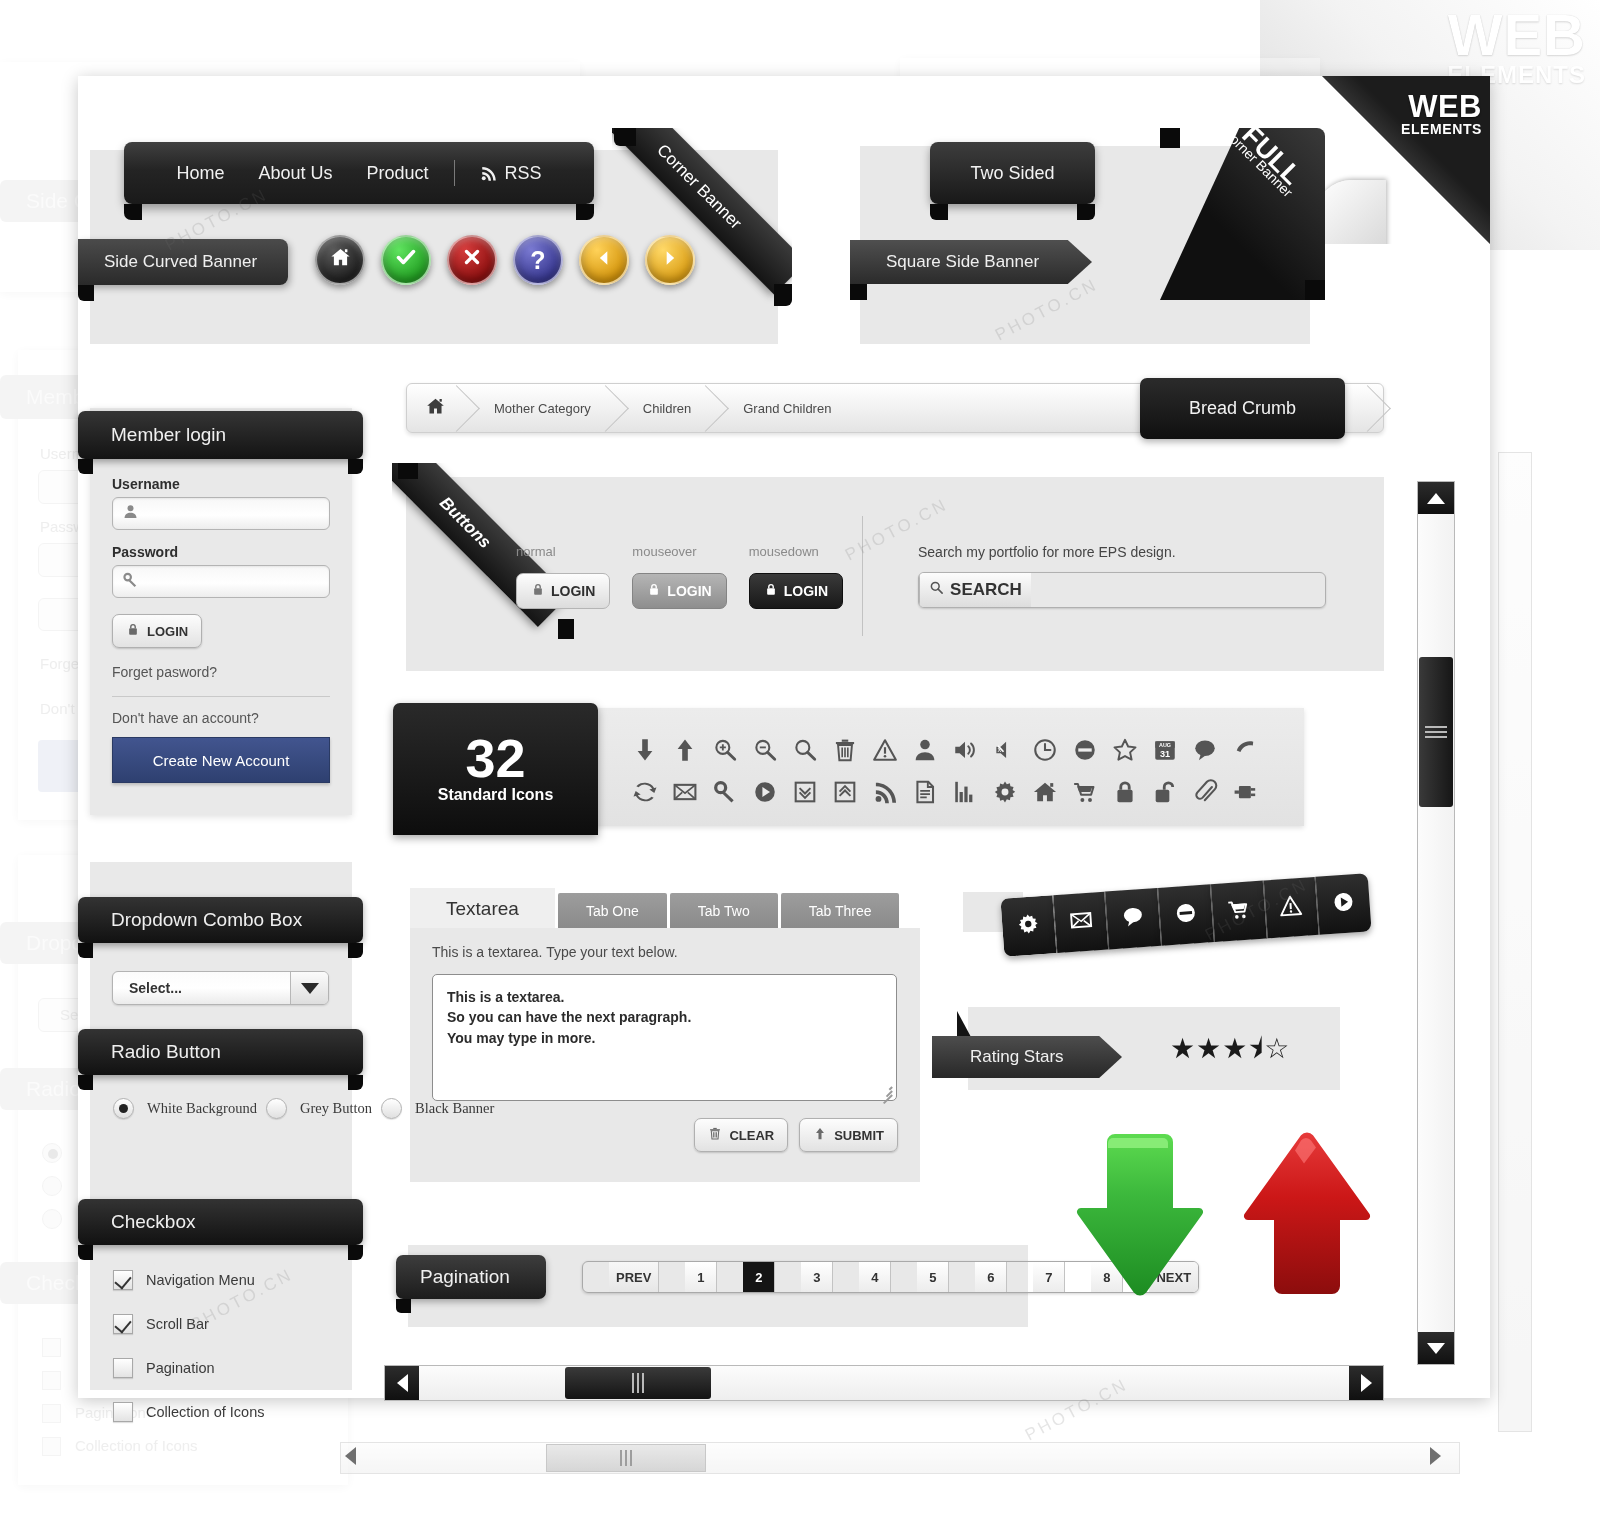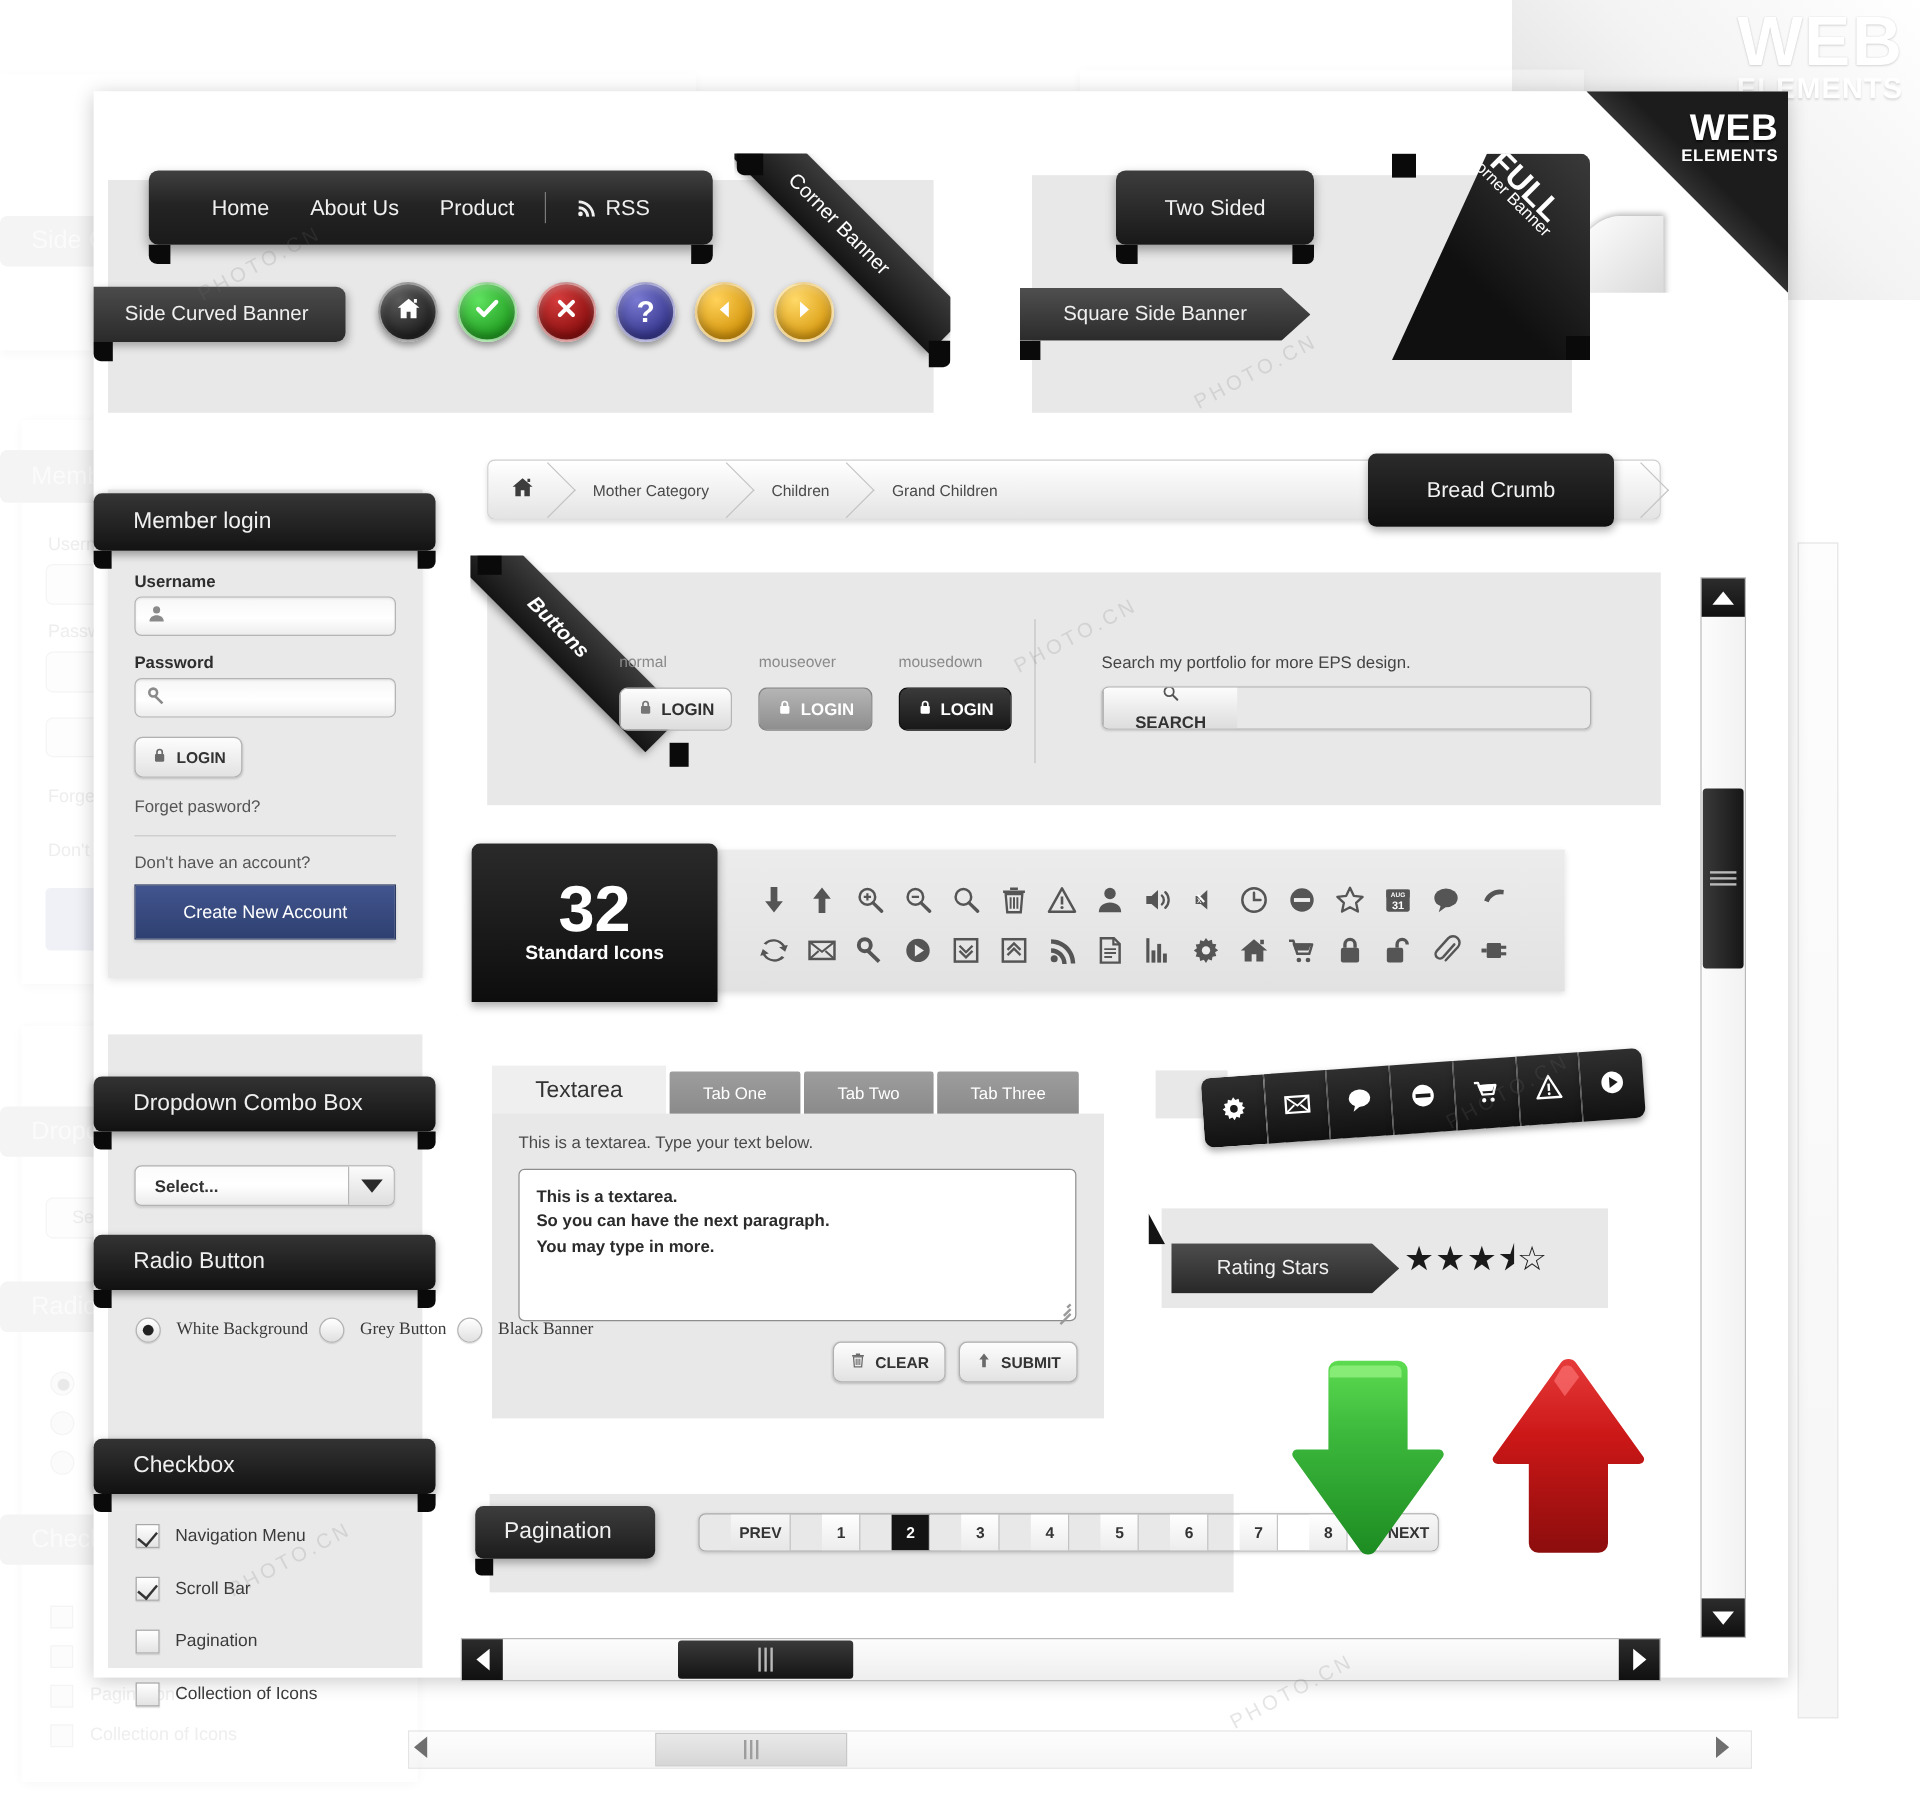--- a/index.html
+++ b/index.html
@@ -143,22 +143,22 @@
   .lb-normal svg { fill:#757575; }
   .lb-over { background:linear-gradient(180deg,#b5b5b5,#8e8e8e); color:#fff; border-color:#848484; }
   .lb-over svg { fill:#fff; }
   .lb-down { background:linear-gradient(180deg,#3a3a3a,#181818); color:#fff; border-color:#0f0f0f; }
   .lb-down svg { fill:#fff; }
   .search-box { display:flex; width:408px; height:36px; border:1px solid #b0b0b0; border-radius:6px; overflow:hidden;
                 box-shadow:0 1px 2px rgba(0,0,0,.15); }
   .search-inp { flex:1; background:linear-gradient(180deg,#f6f6f6,#ffffff 60%,#ededed); display:flex;
                 align-items:center; padding-left:14px; font-size:14px; font-weight:bold; color:#2e2e2e; }
   .search-btn { width:112px; background:linear-gradient(180deg,#fcfcfc,#dddddd); border-left:1px solid #b6b6b6;
-                display:flex; align-items:center; justify-content:center; gap:6px; font-size:14px;
-                font-weight:bold; color:#333;flex-direction:column; }
+                display:flex; align-items:center; justify-content:center; gap:6px; font-size:17px;
+                font-weight:bold; color:#333; }
   .search-btn svg { width:15px; height:15px; fill:#555; }
 
   
   .icons-panel { position:absolute; left:533px; top:708px; width:771px; height:118px;
                  background:linear-gradient(180deg,#ececec,#e2e2e2); box-shadow:0 2px 5px rgba(0,0,0,.12); }
   .icons-tag { position:absolute; left:393px; top:703px; width:205px; height:132px;
                background:linear-gradient(180deg,#2a2a2a,#0d0d0d); border-radius:7px 7px 0 0; color:#fff;
                display:flex; flex-direction:column; align-items:center; justify-content:center;
                box-shadow:0 3px 8px rgba(0,0,0,.35); }
   .icons-tag .n { font-size:54px; font-weight:bold; line-height:.9; }
@@ -210,21 +210,21 @@
   .strip .cell { flex:1; background:linear-gradient(180deg,#2f2f2f,#111111); display:flex;
                  align-items:center; justify-content:center; border-right:1px solid #5f5f5f;
                  box-shadow:0 3px 6px rgba(0,0,0,.35); }
   .strip .cell svg { width:24px; height:24px; fill:#ffffff; }
   .strip .cell:last-child { border-right:none; border-radius:0 8px 8px 0; }
   .strip .cell:first-child { border-radius:8px 0 0 8px; }
   .strip-bg { position:absolute; left:963px; top:892px; width:60px; height:40px; background:#e8e8e8; }
 
   
   .rate-panel { position:absolute; left:968px; top:1007px; width:372px; height:83px; background:#e8e8e8; }
-  .rate-tag { position:absolute; left:976px; top:1036px; width:190px; height:42px;
+  .rate-tag { position:absolute; left:932px; top:1036px; width:190px; height:42px;
               background:linear-gradient(180deg,#4d4d4d,#282828); color:#f0f0f0; font-size:17px;
               display:flex; align-items:center; padding-left:38px;
               clip-path:polygon(0 0, 88% 0, 100% 50%, 88% 100%, 0 100%); }
   .rate-tail { position:absolute; left:957px; top:1011px; width:14px; height:26px; background:#141414;
                clip-path:polygon(0 0, 100% 100%, 0 100%); }
   .stars { position:absolute; left:1170px; top:1035px; display:flex; gap:1px; font-size:28px; color:#1a1a1a; line-height:1; }
 
   
   .pg-panel { position:absolute; left:408px; top:1245px; width:620px; height:82px; background:#e8e8e8; }
   .pg-tag { position:absolute; left:396px; top:1255px; width:150px; height:44px;

